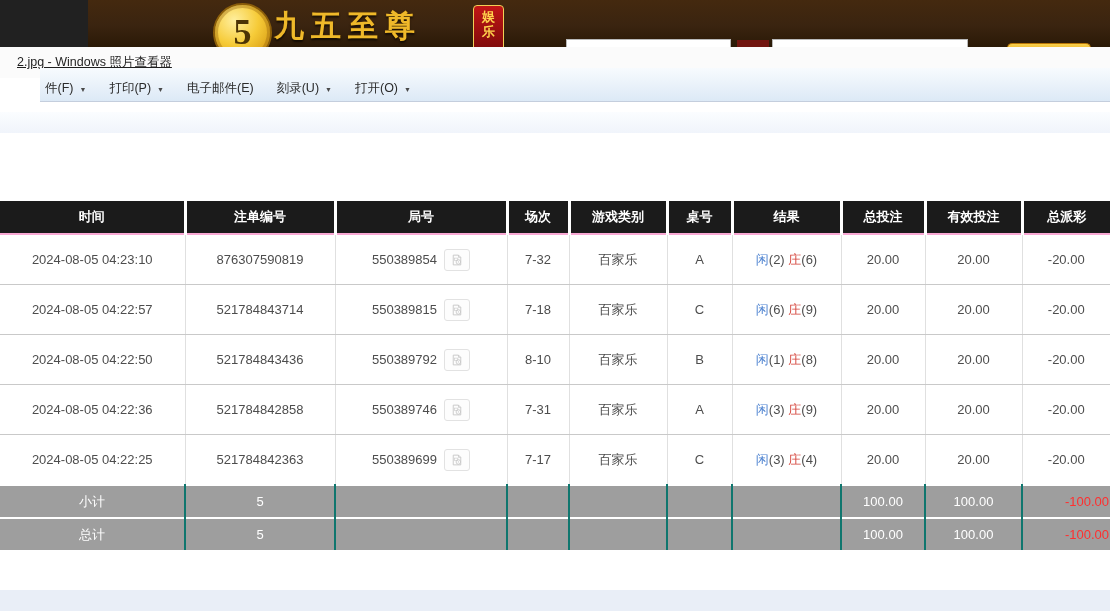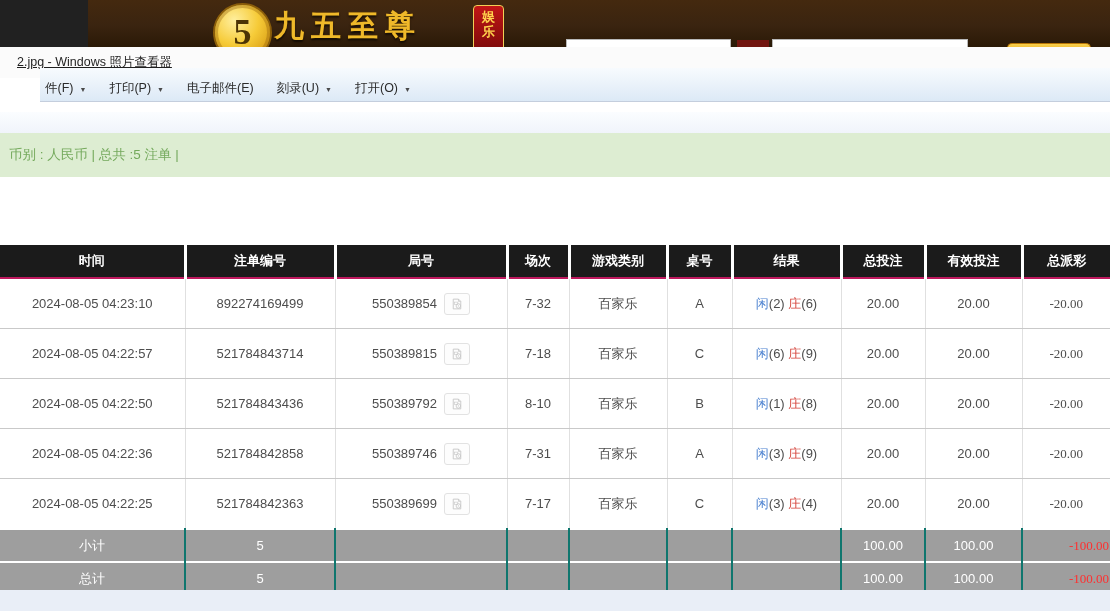--- a/index.html
+++ b/index.html
@@ -43,25 +43,25 @@
   .chrome-strip-top{position:absolute;left:0;top:112px;width:1110px;height:21px;
     background:linear-gradient(180deg,#fbfdff,#f0f4fb);}
   .photo{position:absolute;left:0;top:133px;width:1110px;height:457px;background:#fff;}
   .chrome-strip-bottom{position:absolute;left:0;top:590px;width:1110px;height:21px;background:#e9eef7;}
   .info-bar{height:44px;background:#ddedd2;display:flex;align-items:center;}
   .info-bar span{margin-left:9px;font-size:13.5px;color:#74a95c;}
   .gap-above-table{height:68px;background:#fff;}
   
   table.bets{width:1110px;border-collapse:collapse;table-layout:fixed;font-size:13px;}
   table.bets th{background:#1b1b1b;color:#fff;font-weight:700;height:30px;
-    border-right:3px solid #fff;border-bottom:2px solid #be185d;}
+    border-right:3px solid #fff;border-bottom:2px solid #f9a8d4;}
   table.bets th:last-child{border-right:none;}
   table.bets td{height:47px;text-align:center;color:#4d4d4d;background:#fff;
     border-right:1px solid #e0e0e0;border-bottom:1px solid #c9c9c9;}
-  table.bets td:last-child{border-right:none;font-family:Liberation Serif, serif;}
+  table.bets td:last-child{border-right:none;}
   td.val-blue, .p-label{color:#4a80d0;}
   td.val-red{color:#d5453c;}
   .b-label{color:#d5453c;}
   .round-wrap{display:flex;align-items:center;justify-content:center;gap:7px;}
   .media-btn{width:26px;height:22px;background:#fdfdfd;border:1px solid #e2e2e2;border-radius:3px;
     display:inline-flex;align-items:center;justify-content:center;cursor:pointer;}
   tr.foot td{background:#9e9e9e;color:#fff;height:29px;
     border-right:2px solid #0f766e;border-top:2px solid #fff;border-bottom:none;}
   tr.foot td:last-child{border-right:none;text-align:right;}
   tr.foot td.val-red{color:#ff2f2f;}
@@ -104,23 +104,20 @@
     </div>
     <div class="menu-item">
       <span>打开(O)</span>
       <span class="menu-arrow">▼</span>
     </div>
   </div>
 
 <div class="chrome-strip-top"></div>
 
 <div class="photo">
-  <div class="info-bar">
-    <span>币别 : 人民币 | 总共 :5 注单 |</span>
-  </div>
   <div class="gap-above-table"></div>
   <table class="bets">
     <colgroup>
       <col style="width:185px">
         <col style="width:150px">
         <col style="width:172px">
       <col style="width:62px">
         <col style="width:98px">
         <col style="width:65px">
       <col style="width:109px">
@@ -138,21 +135,21 @@
           <th>桌号</th>
           <th>结果</th>
           <th>总投注</th>
           <th>有效投注</th>
           <th>总派彩</th>
         </tr>
       </thead>
     <tbody id="tbody">
         <tr>
           <td>2024-08-05 04:23:10</td>
-          <td>892274169499</td>
+          <td>876307590819</td>
           <td>
             <div class="round-wrap">
               <span>550389854</span>
               <button class="media-btn">
                 <svg width="16" height="16" viewBox="0 0 16 16">
                   <path d="M3 1.5h7l3 3v10H3z" fill="none" stroke="#c6c6c6" stroke-width="1.2"></path>
                   <path d="M10 1.5v3h3" fill="none" stroke="#c6c6c6" stroke-width="1"></path>
                   <rect x="4.6" y="5.5" width="4.5" height="3" fill="none" stroke="#cdcdcd" stroke-width="0.9"></rect>
                   <circle cx="9.8" cy="10.6" r="3" fill="none" stroke="#c6c6c6" stroke-width="1.1"></circle>
                   <circle cx="9.8" cy="10.6" r="0.8" fill="#c6c6c6"></circle>

